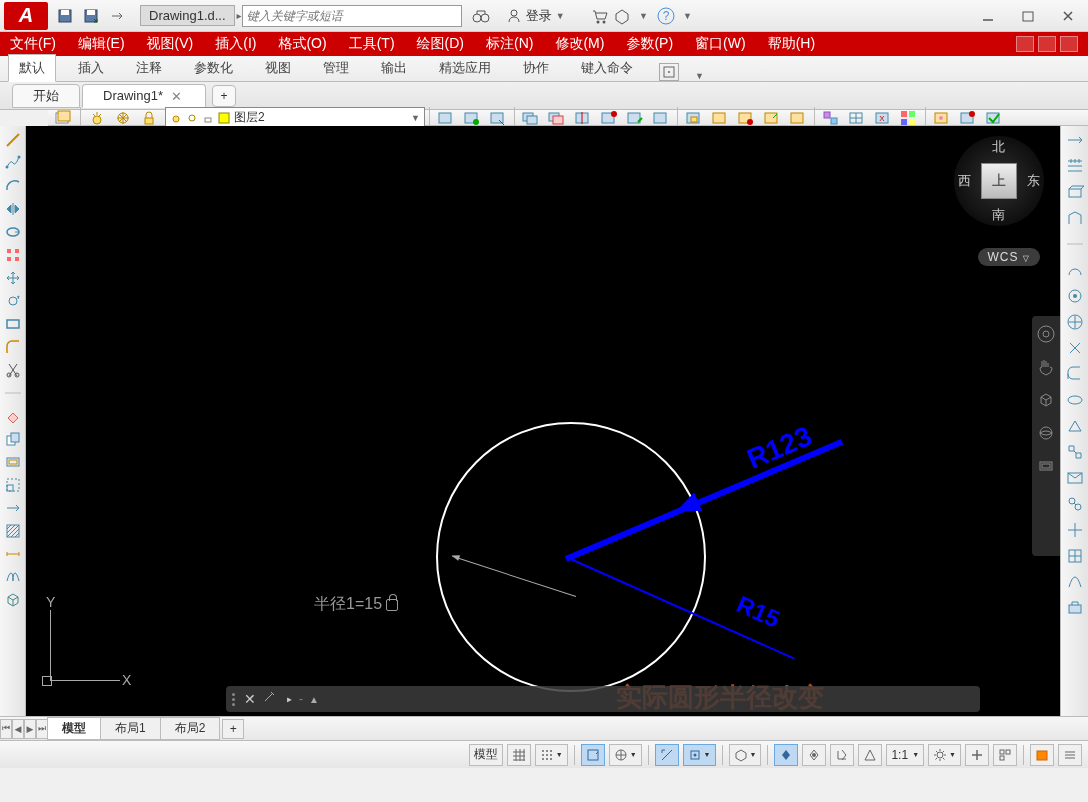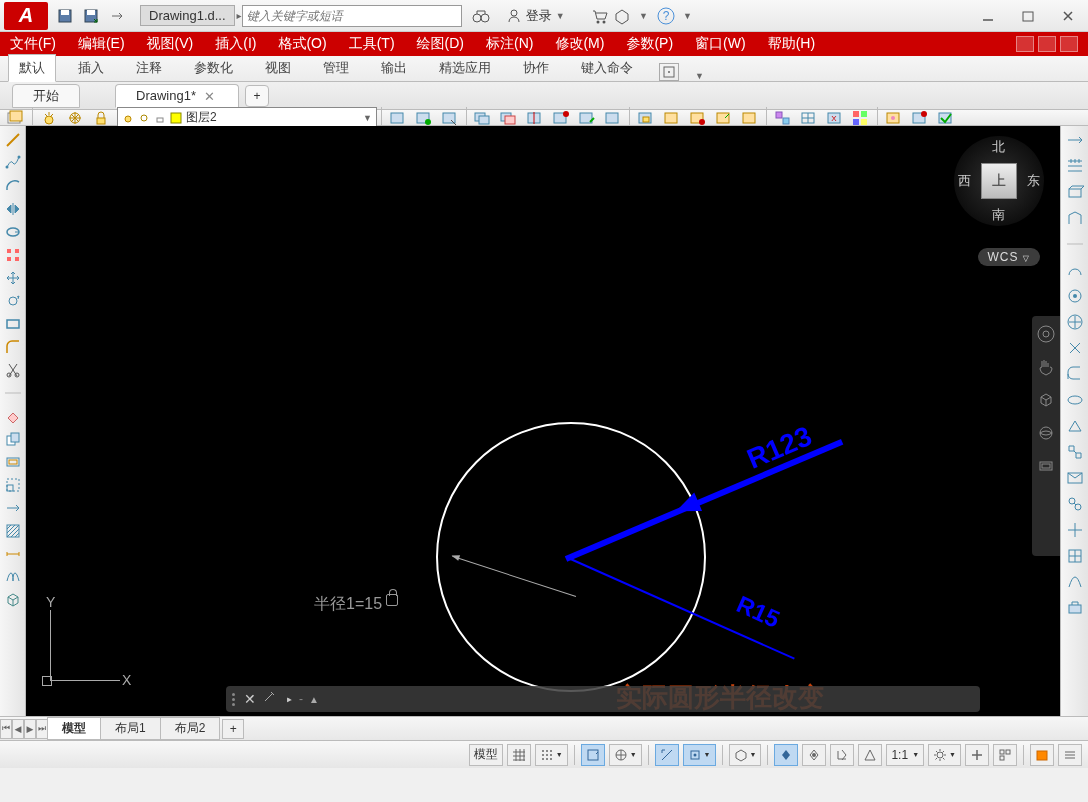--- a/index.html
+++ b/index.html
@@ -20,43 +20,43 @@
 .menubar { height:24px; background:#c00; display:flex; align-items:center; padding:0 10px; gap:22px; color:#fff; font-size:14px; }
 .menubar span { cursor:pointer; }
 .menubar .mb-right { margin-left:auto; display:flex; gap:4px; }
 .mb-right span { width:18px; height:16px; background:rgba(255,255,255,0.2); border:1px solid rgba(255,255,255,0.4); }
 .ribbon-tabs { height:26px; background:linear-gradient(#f6f6f6,#ececec); display:flex; align-items:flex-end; border-bottom:1px solid #bbb; padding-left:8px; gap:12px; }
 .rtab { padding:4px 10px; font-size:13px; cursor:pointer; color:#444; }
 .rtab.active { background:#fff; border:1px solid #bbb; border-bottom:1px solid #fff; margin-bottom:-1px; }
 .rtab-extra { width:20px; height:18px; border:1px solid #aaa; margin-left:4px; cursor:pointer; display:flex; align-items:center; justify-content:center; }
 .file-tabs { height:28px; background:linear-gradient(#f0f0f0,#e4e4e4); display:flex; align-items:center; padding-left:12px; border-bottom:1px solid #bbb; }
 .ftab { height:24px; padding:0 20px; display:flex; align-items:center; gap:8px; background:#f8f8f8; border:1px solid #bbb; border-radius:4px 4px 0 0; margin-right:2px; font-size:13px; cursor:pointer; }
-.ftab.active { background:#fff; border-bottom:1px solid #fff; font-weight:500;margin-left:33px; }
+.ftab.active { background:#fff; border-bottom:1px solid #fff; font-weight:500; }
 .ftab-close { width:14px; height:14px; color:#888; cursor:pointer; }
 .ftab-add { width:24px; height:22px; background:#f8f8f8; border:1px solid #bbb; border-radius:4px; display:flex; align-items:center; justify-content:center; cursor:pointer; margin-left:4px; }
-.toolbar-row { height:16px; background:linear-gradient(#f8f8f8,#e8e8e8); display:flex; align-items:center; border-bottom:1px solid #bbb; padding:0 4px; gap:2px; }
+.toolbar-row { height:16px; background:linear-gradient(#f8f8f8,#e8e8e8); display:flex; align-items:center; border-bottom:1px solid #bbb; padding:0 4px; gap:2px;margin-left:48px; }
 .tb-icon { width:24px; height:24px; display:flex; align-items:center; justify-content:center; cursor:pointer; border:1px solid transparent; }
 .tb-sep { width:1px; height:22px; background:#bbb; margin:0 2px; }
 .layer-combo { flex:0 0 260px; height:22px; background:#fff; border:1px solid #888; display:flex; align-items:center; padding:0 4px; gap:4px; margin-left:2px; cursor:pointer; }
 .layer-combo .cs { width:12px; height:12px; }
 .layer-combo .dd { margin-left:auto; }
 .main { display:flex; height:590px; }
 .left-toolbar { width:26px; background:linear-gradient(90deg,#f6f6f6,#e4e4e4); display:flex; flex-direction:column; align-items:center; padding-top:4px; gap:3px; border-right:1px solid #bbb; }
 .lt-icon { width:20px; height:20px; display:flex; align-items:center; justify-content:center; cursor:pointer; }
 .right-toolbar { width:28px; background:linear-gradient(90deg,#f6f6f6,#e4e4e4); display:flex; flex-direction:column; align-items:center; padding-top:4px; gap:6px; border-left:1px solid #bbb; }
 .canvas-wrap { flex:1; position:relative; background:#000; overflow:hidden; }
 .viewcube { position:absolute; top:10px; right:16px; width:90px; height:90px; background:radial-gradient(rgba(80,80,80,0.6),rgba(0,0,0,0)); border-radius:50%; color:#ddd; font-size:13px; display:flex; align-items:center; justify-content:center; }
 .viewcube .face { width:36px; height:36px; background:linear-gradient(#eee,#bbb); color:#333; display:flex; align-items:center; justify-content:center; font-size:14px; border:1px solid #888; }
 .vc-label { position:absolute; font-size:13px; color:#ccc; }
 .wcs { position:absolute; top:122px; right:20px; padding:2px 10px; background:rgba(100,100,100,0.6); color:#ddd; border-radius:10px; font-size:12px; letter-spacing:1px; }
 .nav-strip { position:absolute; right:0; top:190px; width:28px; height:240px; background:rgba(60,60,60,0.7); border-radius:4px 0 0 4px; display:flex; flex-direction:column; align-items:center; gap:10px; padding-top:8px; color:#999; }
 .circle-obj { position:absolute; left:410px; top:296px; width:270px; height:270px; border:2px solid #fff; border-radius:50%; }
 .radius-line { position:absolute; left:420px; top:470px; width:130px; height:1px; background:#aaa; transform-origin:right center; transform:rotate(18deg); }
 .radius-line::before { content:''; position:absolute; left:-4px; top:-3px; border:3px solid transparent; border-right:8px solid #aaa; }
-.radius-label { position:absolute; left:288px; top:468px; color:#999; font-size:16px; display:flex; gap:4px; }
+.radius-label { position:absolute; left:288px; top:468px; color:#999; font-size:16px; display:flex; align-items:center; gap:4px; }
 .lock-icon { display:inline-block; width:12px; height:12px; border:1px solid #999; border-radius:2px; position:relative; }
 .lock-icon::before { content:''; position:absolute; top:-6px; left:2px; width:6px; height:6px; border:1px solid #999; border-bottom:none; border-radius:4px 4px 0 0; }
 .dim1 { position:absolute; left:540px; top:430px; width:300px; height:6px; background:#0000ff; transform-origin:left center; transform:rotate(-23deg); }
 .dim1::after { content:''; position:absolute; left:110px; top:-8px; border:10px solid transparent; border-right:24px solid #0000ff; }
 .dim1-text { position:absolute; left:720px; top:306px; color:#0000ff; font-size:28px; font-weight:bold; transform:rotate(-23deg); }
 .dim2 { position:absolute; left:540px; top:430px; width:250px; height:2px; background:#0000ff; transform-origin:left center; transform:rotate(24deg); }
 .dim2-text { position:absolute; left:710px; top:472px; color:#0000ff; font-size:24px; font-weight:bold; transform:rotate(24deg); }
 .red-text { position:absolute; left:590px; top:554px; color:#c2410c; font-size:26px; font-weight:bold; }
 .ucs { position:absolute; left:24px; bottom:36px; }
 .ucs-line { position:absolute; background:#aaa; }

